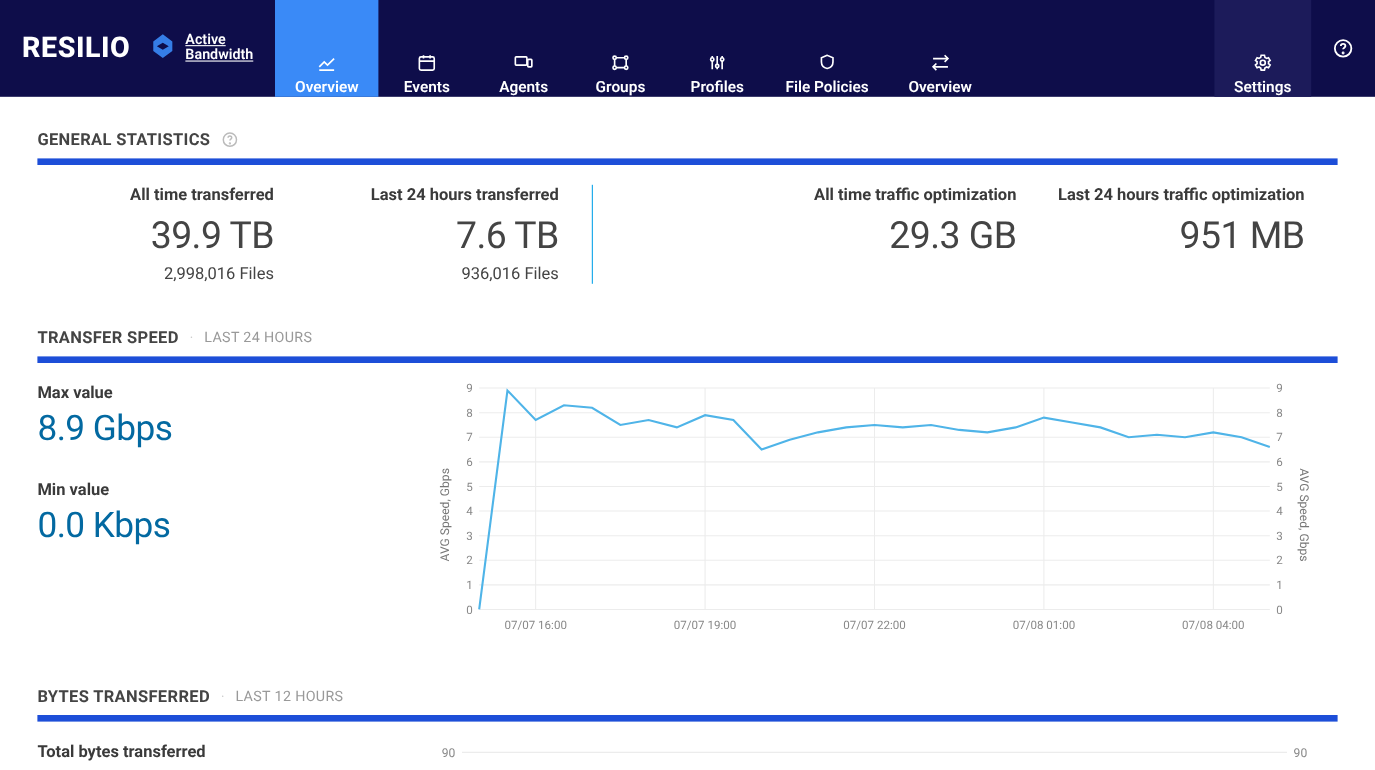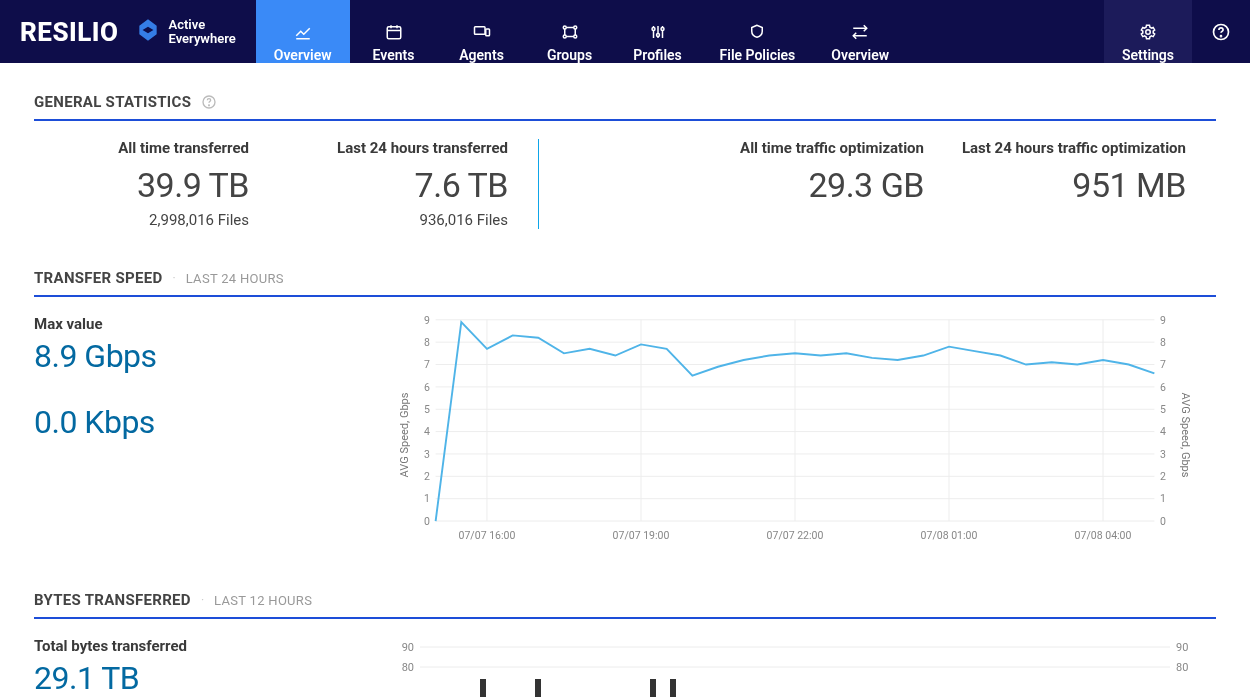--- a/index.html
+++ b/index.html
@@ -1,35 +1,35 @@
 <!DOCTYPE html>
 <html><head>
 <meta charset="utf-8">
 <style>
 * { margin: 0; padding: 0; box-sizing: border-box; }
 body { font-family: -apple-system, BlinkMacSystemFont, "Segoe UI", Roboto, sans-serif; background: #fff; color: #333; width: 1250px; height: 700px; overflow: hidden; }
 
 
-.header { background: #0e0d4a; height: 63px; display: flex; align-items: stretch; }
+.header { background: #0e0d4a; height: 88px; display: flex; align-items: stretch; }
 .brand { display: flex; align-items: center; padding: 0 20px; gap: 16px; }
 .brand-text { color: #fff; font-size: 26px; font-weight: 800; letter-spacing: 0.5px; }
-.brand-sub { display: flex; align-items: center; gap: 8px; color: #fff; }
+.brand-sub { display: flex; align-items: center; gap: 8px; color: #fff; text-decoration: underline; }
 .brand-sub .icn { color: #3a8af7; }
 .brand-sub-lines { display: flex; flex-direction: column; line-height: 1.05; font-size: 13px; font-weight: 600; }
 
 .nav { display: flex; flex: 1; }
 .nav-item { display: flex; flex-direction: column; align-items: center; justify-content: flex-end; color: #fff; font-size: 14px; font-weight: 600; padding: 0 18px; min-width: 88px; cursor: pointer; gap: 6px; }
 .nav-item.active { background: #3a8af7; }
 .nav-item.settings { background: #1c1b5a; margin-left: auto; }
 .nav-item svg, .help-btn svg { display: block; }
 .help-btn { display: flex; align-items: center; justify-content: center; width: 58px; cursor: pointer; color: #fff; }
 
 
 .main { padding: 30px 34px; }
-.section-header { display: flex; align-items: center; gap: 10px; margin-bottom: 18px; border-bottom: 2px solid #1d4ed8; padding-bottom: 8px; }
+.section-header { display: flex; align-items: center; gap: 10px; margin-bottom: 18px; border-bottom: 6px solid #1d4ed8; padding-bottom: 8px; }
 .section-title { font-size: 15px; font-weight: 700; letter-spacing: 0.3px; color: #444; }
 .section-sub { font-size: 13px; color: #999; letter-spacing: 0.3px; }
 .section-dot { color: #ccc; font-size: 12px; }
 .help-circle { display: inline-flex; }
 
 .stats-row { display: flex; gap: 0; margin-bottom: 40px; text-align: right; }
 .stat-block { padding-right: 30px; }
 .stat-block.b1 { flex: 0 0 245px; }
 .stat-block.b2 { flex: 0 0 260px; border-right: 1px solid #0ea5e9; }
 .stat-block.b3 { flex: 0 0 265px; padding-left: 120px; box-sizing: content-box; }
@@ -67,21 +67,21 @@
   <div class="brand">
     <span class="brand-text">RESILIO</span>
     <div class="brand-sub">
       <span class="icn">
         <svg width="26" height="26" viewBox="0 0 24 24">
             <path fill="currentColor" d="M12 2 L4 8 L4 16 L12 22 L12 15 L7 12 L12 9 Z M12 2 L20 8 L20 16 L12 22 L12 15 L17 12 L12 9 Z" opacity="0.9"></path>
           </svg>
       </span>
       <span class="brand-sub-lines">
         <span>Active</span>
-        <span>Everywhere</span>
+        <span>Bandwidth</span>
       </span>
     </div>
   </div>
   <div class="nav">
     <div class="nav-item active">
       <span>
           <svg width="20" height="18" viewBox="0 0 24 24" fill="none" stroke="currentColor" stroke-width="2">
             <polyline points="3 17 9 11 13 15 21 7"></polyline>
             <line x1="3" y1="21" x2="21" y2="21"></line>
           </svg>
@@ -219,20 +219,21 @@
     <span class="section-sub">LAST 24 HOURS</span>
   </div>
 
   <div class="transfer-row">
     <div class="transfer-left">
       <div class="metric">
         <div class="metric-label">Max value</div>
         <div class="metric-value">8.9 Gbps</div>
       </div>
       <div class="metric">
+        <div class="metric-label">Min value</div>
         <div class="metric-value">0.0 Kbps</div>
       </div>
     </div>
     <div class="chart-wrap">
       <div class="axis-label-left">AVG Speed, Gbps</div>
       <div class="axis-label-right">AVG Speed, Gbps</div>
       <svg class="chart-svg" id="chart1" viewBox="0 0 830 240">
           <line x1="40" y1="215" x2="790" y2="215" class="gridline"></line>
           <text x="34" y="219" class="y-tick">0</text>
           <text x="796" y="219" class="y-tick-r">0</text>

